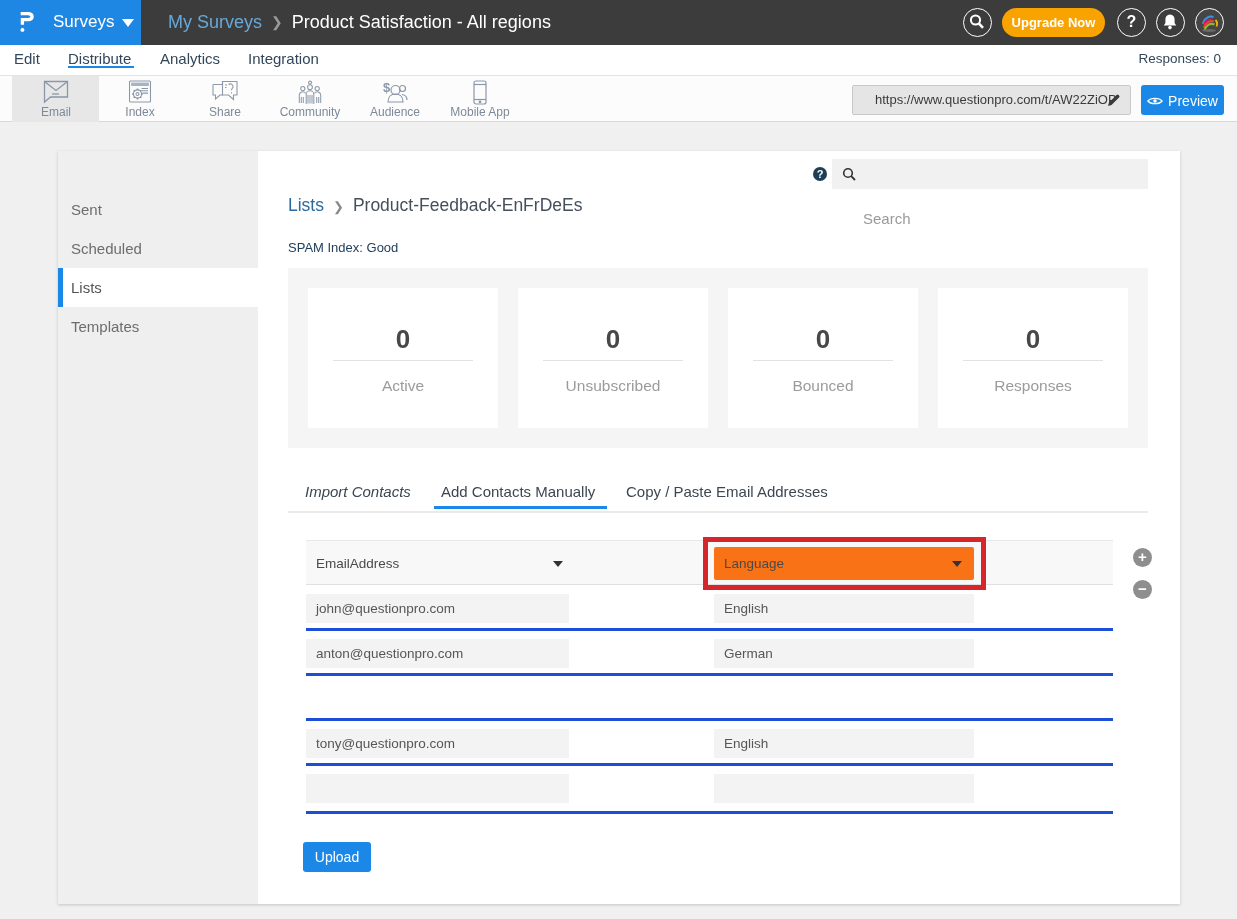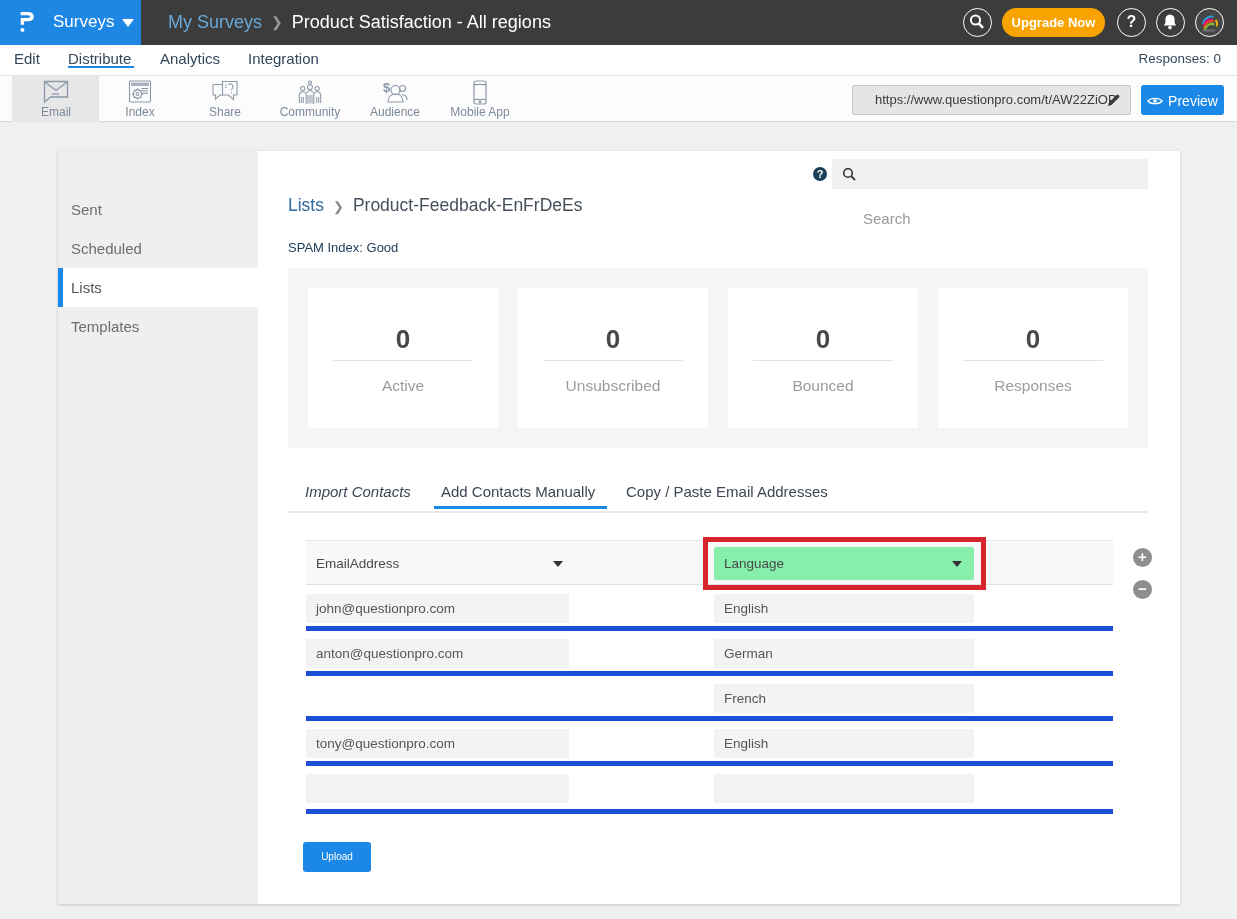--- a/index.html
+++ b/index.html
@@ -56,28 +56,28 @@
 
 
 #tabs { position:absolute; left:230px; top:327px; width:860px; height:35px; border-bottom:2px solid #eaeaea; }
 .tab { position:absolute; top:5px; font-size:15px; color:#3d4752; }
 #tab-active-line { position:absolute; left:146px; top:28px; width:173px; height:3px; background:#1b87e6; }
 
 
 #thead { position:absolute; left:248px; top:389px; width:807px; height:45px; background:#f8f8f8; border-top:1px solid #e7e7e7; border-bottom:1px solid #e0e0e0; }
 #sel-email { position:absolute; left:10px; top:0; height:45px; line-height:45px; font-size:13.5px; color:#4a4a4a; }
 .selcaret { position:absolute; width:0; height:0; border-left:5px solid transparent; border-right:5px solid transparent; border-top:6px solid #333; }
-#sel-lang { position:absolute; left:408px; top:6px; width:260px; height:33px; background:#86efac; border-radius:2px; font-size:13.5px; color:#4a4a4a; line-height:33px; padding-left:10px; }
+#sel-lang { position:absolute; left:408px; top:6px; width:260px; height:33px; background:#f97316; border-radius:2px; font-size:13.5px; color:#4a4a4a; line-height:33px; padding-left:10px; }
 #redrect { position:absolute; left:645px; top:386px; width:283px; height:53px; border:5px solid #d6252b; }
-.trow { position:absolute; left:248px; width:807px; border-bottom:5px solid #1d4ed8; }
+.trow { position:absolute; left:248px; width:807px; border-bottom:3px solid #1d4ed8; }
 .inp { position:absolute; top:8px; height:29px; background:#f3f3f3; font-size:13.5px; color:#565656; line-height:29px; padding-left:10px; }
 .inp.c1 { left:0; width:263px; }
 .inp.c2 { left:408px; width:260px; }
 .pm { position:absolute; width:19px; height:19px; border-radius:50%; background:#8e8e8e; color:#fff; text-align:center; line-height:17px; font-size:15px; font-weight:bold; }
-#upload { position:absolute; left:245px; top:691px; width:68px; height:30px; background:#1b87e6; border-radius:3px; color:#fff; font-size:10px; text-align:center; line-height:30px; }
+#upload { position:absolute; left:245px; top:691px; width:68px; height:30px; background:#1b87e6; border-radius:3px; color:#fff; font-size:14px; text-align:center; line-height:30px; }
 </style>
 </head>
 <body>
 
 <div id="topbar" class="abs"></div>
 <div id="logo" class="abs">
   <svg width="44" height="45" style="position:absolute;left:0;top:0">
     <path d="M20.7 13.6 H28 C31 13.6 32.1 15.2 32.1 16.8 C32.1 18.4 31 19.6 28 19.6 H22.4 V24.8" fill="none" stroke="#fff" stroke-width="3.3"></path>
     <rect x="20.6" y="27.9" width="3.7" height="3.9" rx="1.6" fill="#fff"></rect>
   </svg>
@@ -269,21 +269,20 @@
 
   <div class="trow" style="top:435px; height:45px;">
       <div class="inp c1">john@questionpro.com</div>
       <div class="inp c2">English</div>
     </div>
   <div class="trow" style="top:480px; height:45px;">
       <div class="inp c1">anton@questionpro.com</div>
       <div class="inp c2">German</div>
     </div>
   <div class="trow" style="top:525px; height:45px;">
-      <div class="inp c2">French</div>
     </div>
   <div class="trow" style="top:570px; height:45px;">
       <div class="inp c1">tony@questionpro.com</div>
       <div class="inp c2">English</div>
     </div>
   <div class="trow" style="top:615px; height:48px;">
       <div class="inp c1"></div>
       <div class="inp c2"></div>
     </div>
 

